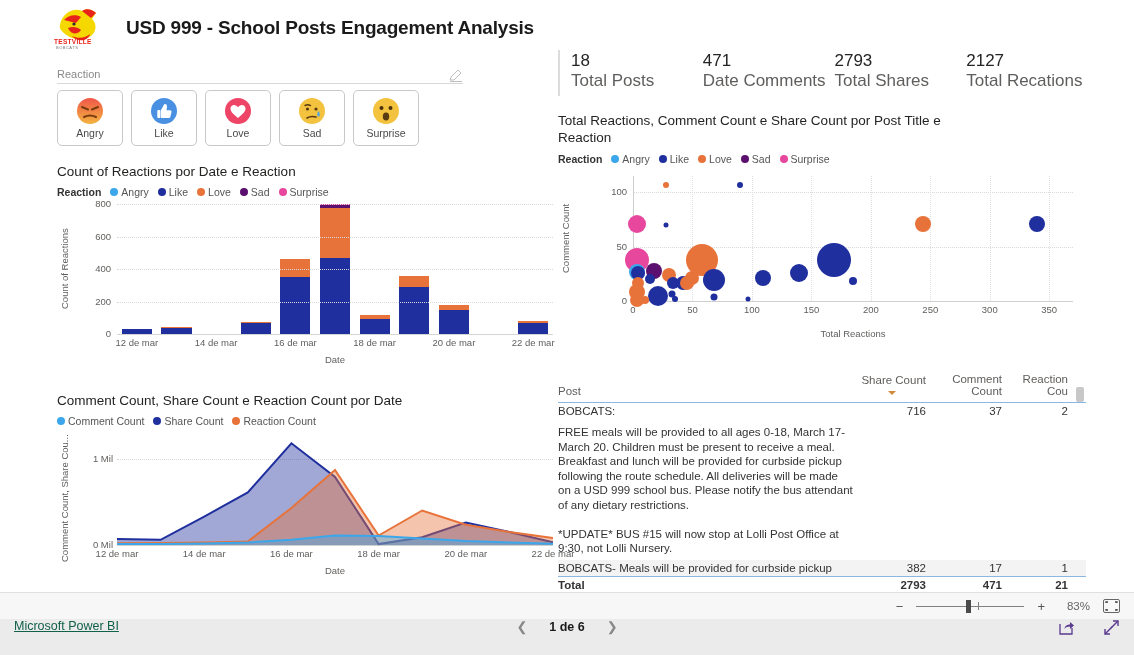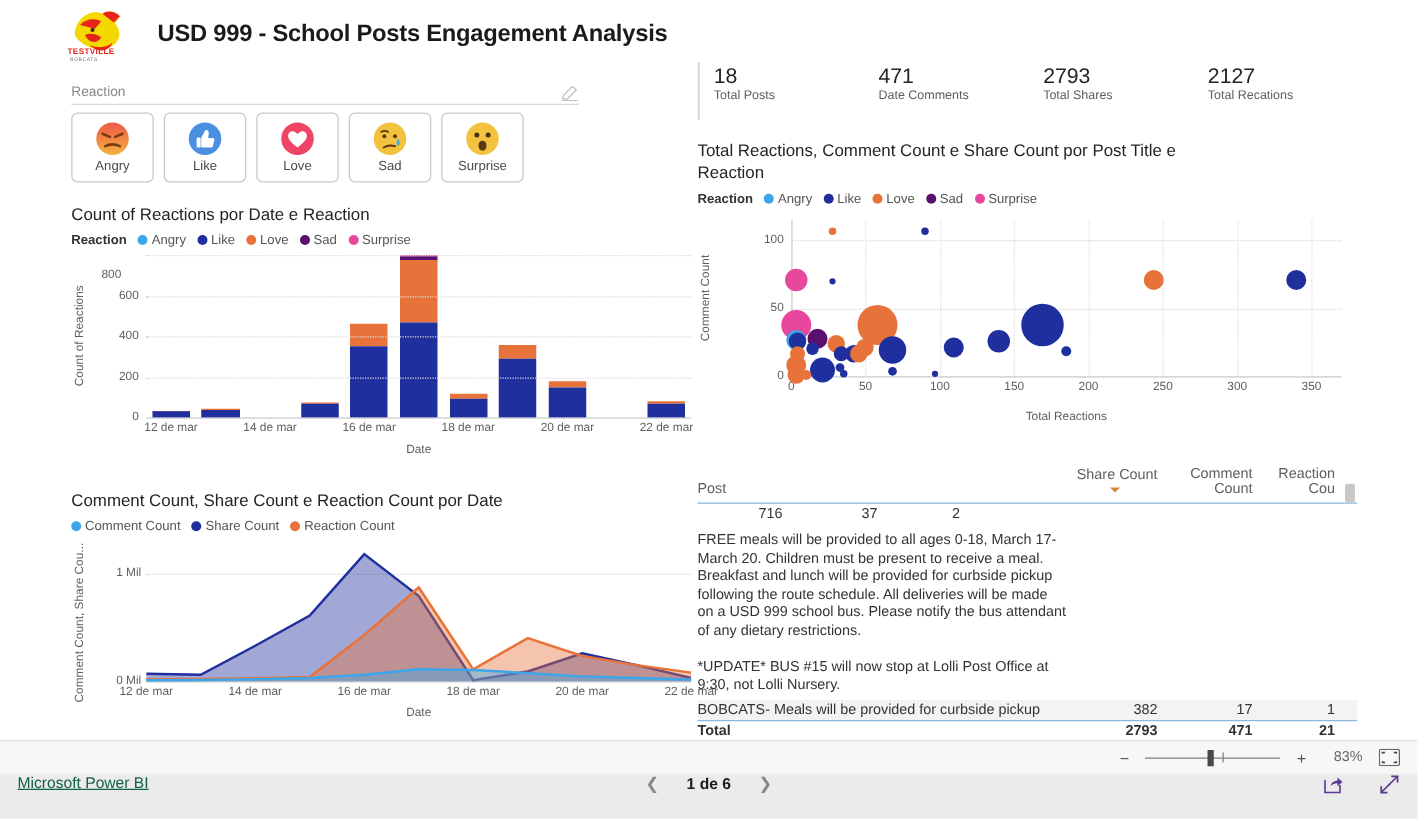--- a/index.html
+++ b/index.html
@@ -67,21 +67,21 @@
 
   
   .c2 { position:absolute; left:57px; top:393px; width:500px; }
   .plot2 { position:relative; width:500px; height:130px; margin-top:6px; }
 
   
   .rp { position:absolute; left:558px; top:50px; width:540px; }
   .kpis { display:flex; border-left:2px solid #dcdcdc; padding-left:11px; height:46px; }
   .kpi { width:132px; }
   .kpi .num { font-size:17px; color:#252423; line-height:21px; }
-  .kpi .cap { font-size:10px; color:#605e5c; }
+  .kpi .cap { font-size:17px; color:#605e5c; }
 
   .rp-title { margin-top:16px; font-size:13.5px; color:#252423; line-height:17px; width:400px;}
 
   
   .plot3 { position:relative; width:530px; height:160px; margin-top:11px; }
   .pt { position:absolute; border-radius:50%; transform:translate(-50%,-50%); }
 
   
   .tbl { position:absolute; left:558px; top:370px; width:528px; font-size:11.5px; color:#333; }
   .tr { display:flex; }
@@ -288,21 +288,21 @@
       <div class="xlab">Date</div>
     <div class="gridline" style="left: 60px; top: 130px; width: 436px;"></div>
         <div class="ytick" style="left: 26px; top: 124px;">0</div>
         <div class="gridline" style="left: 60px; top: 97.5px; width: 436px;"></div>
         <div class="ytick" style="left: 26px; top: 91.5px;">200</div>
         <div class="gridline" style="left: 60px; top: 65px; width: 436px;"></div>
         <div class="ytick" style="left: 26px; top: 59px;">400</div>
         <div class="gridline" style="left: 60px; top: 32.5px; width: 436px;"></div>
         <div class="ytick" style="left: 26px; top: 26.5px;">600</div>
         <div class="gridline" style="left: 60px; top: 0px; width: 436px;"></div>
-        <div class="ytick" style="left: 12px; top: -6px; margin-top: 16px;">800</div>
+        <div class="ytick" style="left: 26px; top: -6px;">800</div>
         <div class="xtick" style="left: 79.8182px;">12 de mar</div>
         <div class="xtick" style="left: 159.091px;">14 de mar</div>
         <div class="xtick" style="left: 238.364px;">16 de mar</div>
         <div class="xtick" style="left: 317.636px;">18 de mar</div>
         <div class="xtick" style="left: 396.909px;">20 de mar</div>
         <div class="xtick" style="left: 476.182px;">22 de mar</div>
       </div>
   </div>
 
   <div class="c2">
@@ -458,20 +458,21 @@
       <div class="th c-num">
         <span>Share Count</span>
         <div style="text-align:center;margin-top:-1px;"><span class="sortcaret"></span></div>
       </div>
       <div class="th c-num">Comment Count</div>
       <div class="th c-num" style="width:66px;">Reaction Cou</div>
       <div class="vscroll-th"></div>
     </div>
 
     <div class="tr">
+      <div class="td c-post">BOBCATS:</div>
       <div class="td c-num">716</div>
       <div class="td c-num">37</div>
       <div class="td c-num" style="width:66px;">2</div>
     </div>
     <div class="tr">
       <div class="td c-post post-body">FREE meals will be provided to all ages 0-18, March 17-
 March 20. Children must be present to receive a meal.
 Breakfast and lunch will be provided for curbside pickup
 following the route schedule. All deliveries will be made
 on a USD 999 school bus. Please notify the bus attendant

